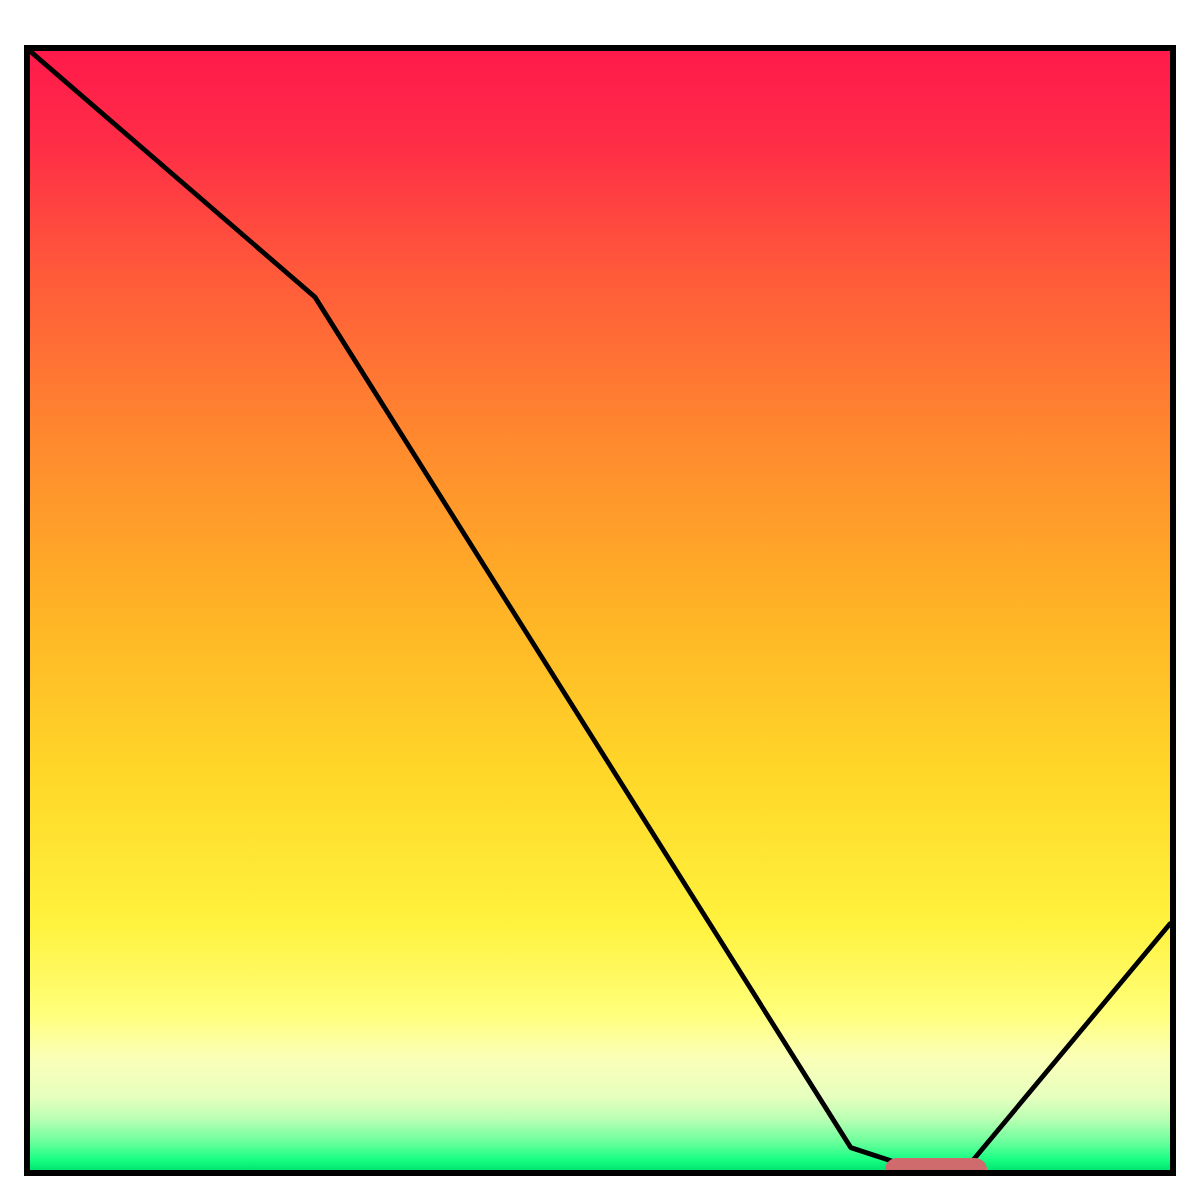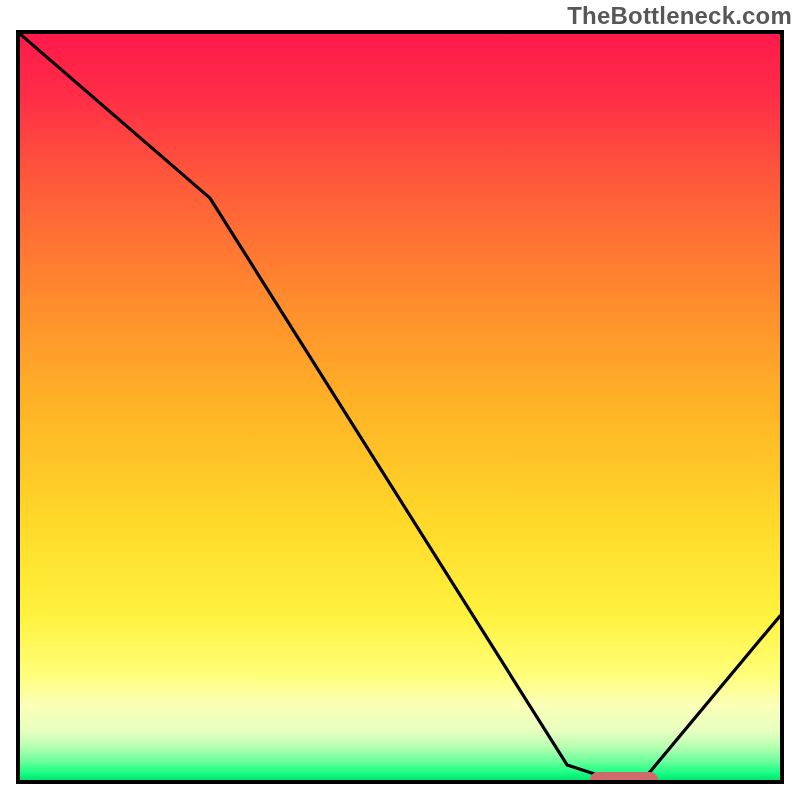--- a/index.html
+++ b/index.html
@@ -53,21 +53,20 @@
     inset: 0;
     width: 100%;
     height: 100%;
     overflow: visible;
   }
 </style>
 </head>
 <body>
 
 <div class="wrap">
-  <div class="watermark">TheBottleneck.com</div>
 
   <div class="plot-frame">
     <div class="gradient" id="grad" style="background: linear-gradient(rgb(255, 26, 75) 0%, rgb(255, 44, 71) 8%, rgb(255, 90, 58) 20%, rgb(255, 138, 46) 35%, rgb(255, 179, 38) 50%, rgb(255, 216, 41) 65%, rgb(255, 242, 62) 78%, rgb(255, 255, 122) 86%, rgb(251, 255, 184) 90%, rgb(230, 255, 191) 93.5%, rgb(184, 255, 179) 95.5%, rgb(107, 255, 156) 97.5%, rgb(27, 255, 132) 99%, rgb(0, 230, 111) 100%);"></div>
     <svg class="curve" id="curveSvg" viewBox="0 0 760 746" preserveAspectRatio="none">
       <path id="curvePath" fill="none" stroke="#000" stroke-width="3.2" stroke-linejoin="round" stroke-linecap="round" d="M 0.0 0.0 L 190.0 164.1 L 547.2 731.1 L 592.8 746.0 L 623.2 746.0 L 760.0 581.9"></path>
     </svg>
     <div class="marker" id="marker" style="left: 570px; width: 68.4px; bottom: -8px; background: rgb(207, 107, 108);"></div>
   </div>
 </div>
 

